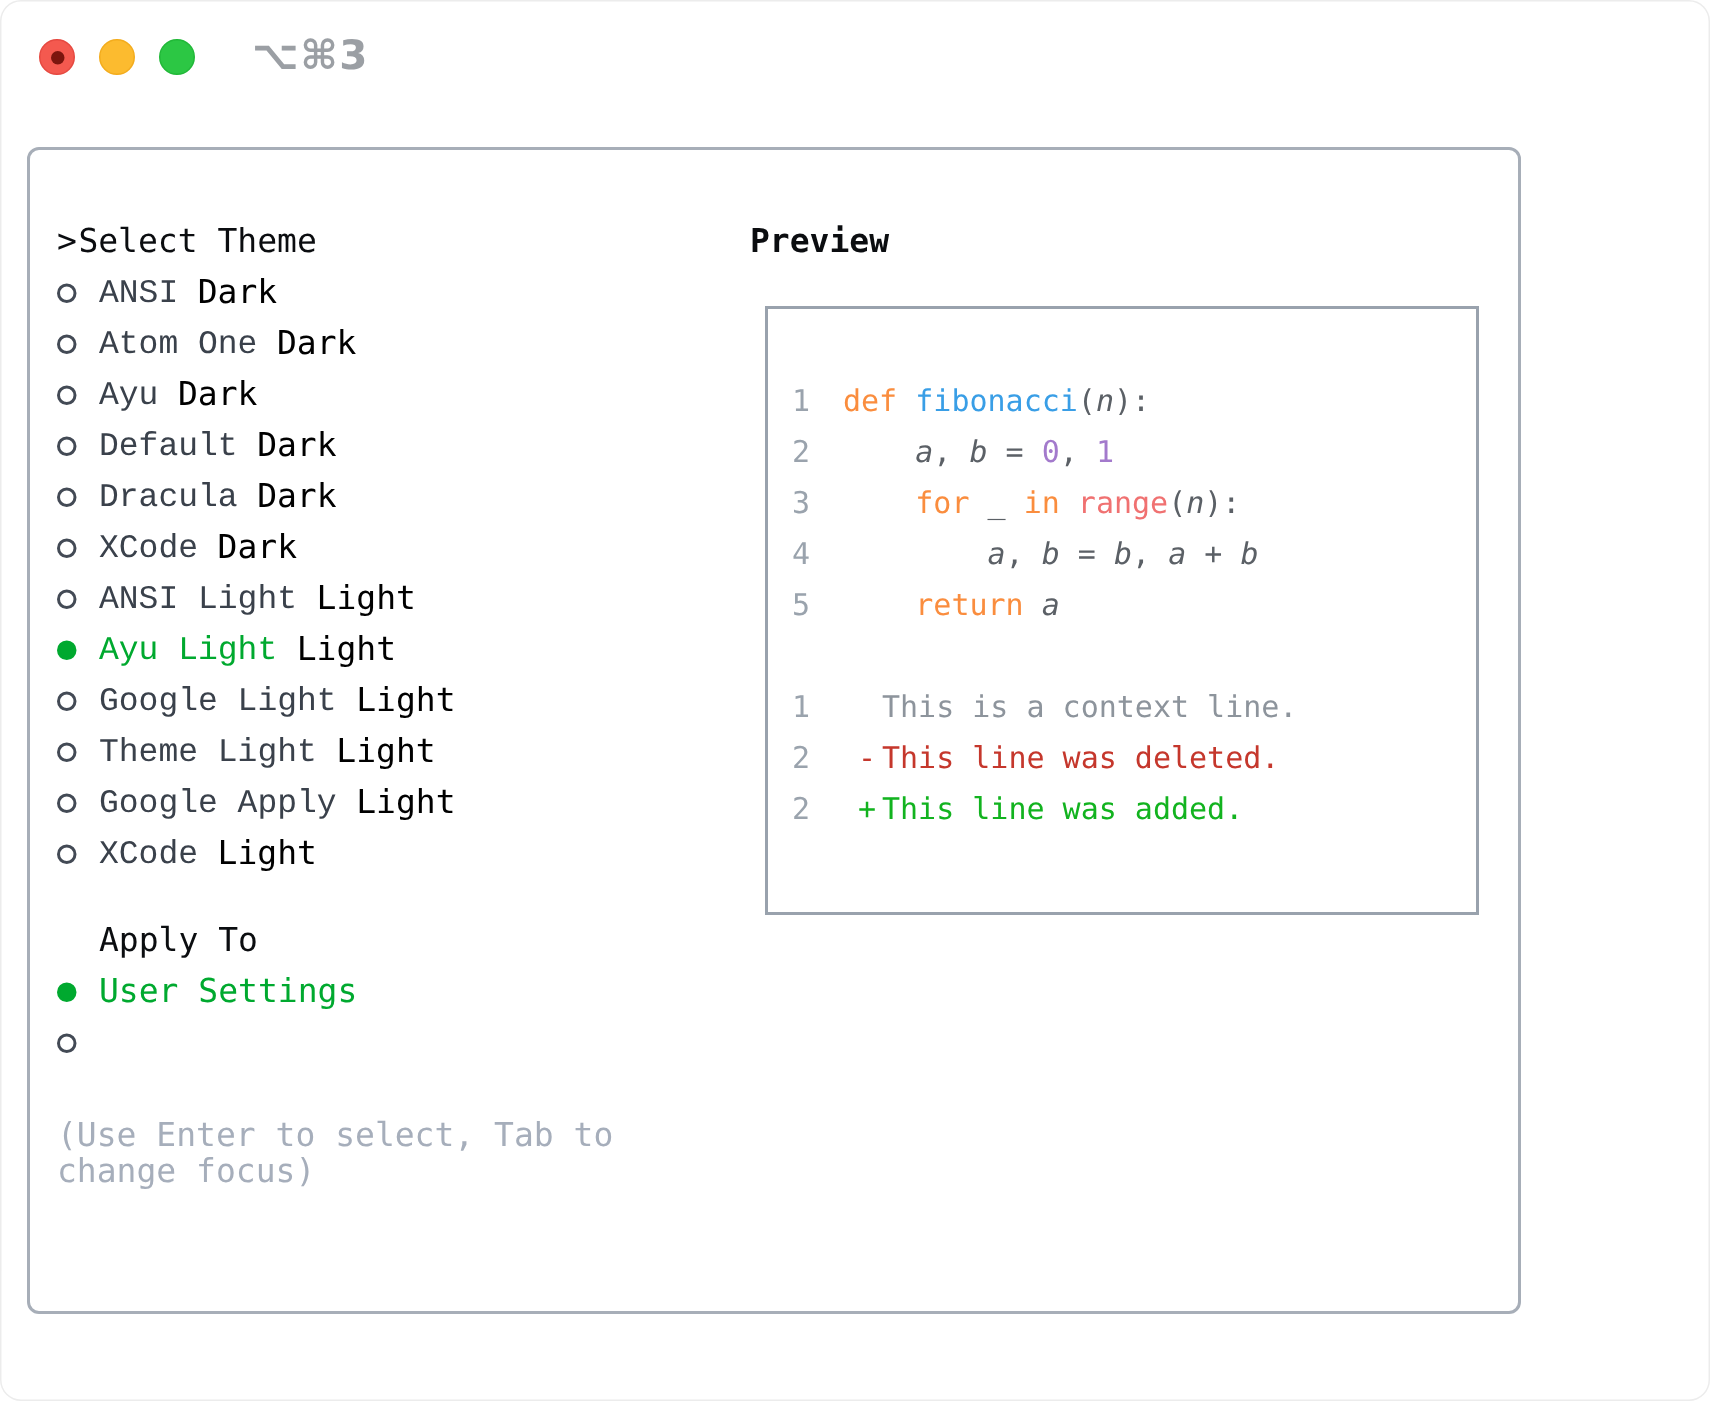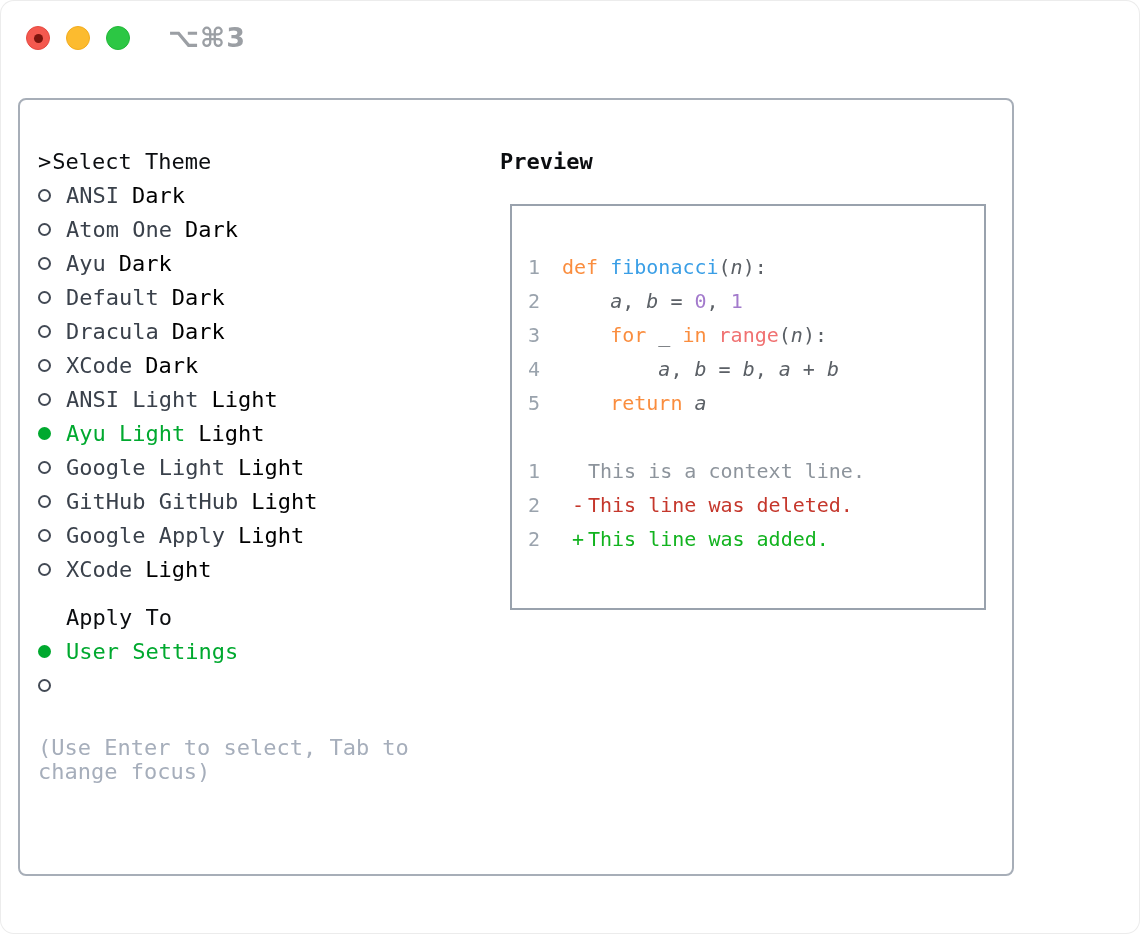--- a/index.html
+++ b/index.html
@@ -42,25 +42,25 @@
   .theme-header { font-size:22px; color:#0b0d10; }
   .theme-header .prefix { font-weight:400; }
   .theme-header .label  { font-weight:400; margin-left:1px; }
 
   .marker { width:28px; flex-shrink:0; display:flex; align-items:center; }
   .radio {
     width:13px; height:13px; border-radius:50%;
     border:2px solid #434a55; background:transparent;
   }
   .radio.on { border-color:#00a92f; background:#00a92f; }
-  .item-name { color:#3a414b; }
+  .item-name { color:#3a414b;font-family:Liberation Mono, monospace; }
   .item-name.selected { color:#00a92f; }
   .item-variant { color:#000000; margin-left:13px; }
 
-  .apply-section { margin-top:14px; }
+  .apply-section { margin-top:24px; }
   .apply-header { color:#0b0d10; margin-left:28px; }
   .opt-label { color:#3a414b; }
   .opt-label.selected { color:#00a92f; }
 
   .help {
     margin-top:34px; width:448px; font-size:22px; line-height:24px;
     color:#a6aebb; white-space:normal;
   }
 
   
@@ -107,21 +107,21 @@
       <div>
           <div class="row"><span class="marker"><span class="radio"></span></span><span class="item-name">ANSI</span><span class="item-variant">Dark</span></div>
           <div class="row"><span class="marker"><span class="radio"></span></span><span class="item-name">Atom One</span><span class="item-variant">Dark</span></div>
           <div class="row"><span class="marker"><span class="radio"></span></span><span class="item-name">Ayu</span><span class="item-variant">Dark</span></div>
           <div class="row"><span class="marker"><span class="radio"></span></span><span class="item-name">Default</span><span class="item-variant">Dark</span></div>
           <div class="row"><span class="marker"><span class="radio"></span></span><span class="item-name">Dracula</span><span class="item-variant">Dark</span></div>
           <div class="row"><span class="marker"><span class="radio"></span></span><span class="item-name">XCode</span><span class="item-variant">Dark</span></div>
           <div class="row"><span class="marker"><span class="radio"></span></span><span class="item-name">ANSI Light</span><span class="item-variant">Light</span></div>
           <div class="row"><span class="marker"><span class="radio on"></span></span><span class="item-name selected">Ayu Light</span><span class="item-variant">Light</span></div>
           <div class="row"><span class="marker"><span class="radio"></span></span><span class="item-name">Google Light</span><span class="item-variant">Light</span></div>
-          <div class="row"><span class="marker"><span class="radio"></span></span><span class="item-name">GitHub GitHub</span><span class="item-variant">Light</span></div>
+          <div class="row"><span class="marker"><span class="radio"></span></span><span class="item-name">Theme Light</span><span class="item-variant">Light</span></div>
           <div class="row"><span class="marker"><span class="radio"></span></span><span class="item-name">Google Apply</span><span class="item-variant">Light</span></div>
           <div class="row"><span class="marker"><span class="radio"></span></span><span class="item-name">XCode</span><span class="item-variant">Light</span></div>
         </div>
 
       <div class="apply-section">
         <div class="row apply-header">Apply To</div>
         <div>
             <div class="row"><span class="marker"><span class="radio on"></span></span><span class="opt-label selected">User Settings</span></div>
             <div class="row"><span class="marker"><span class="radio"></span></span></div>
           </div>

